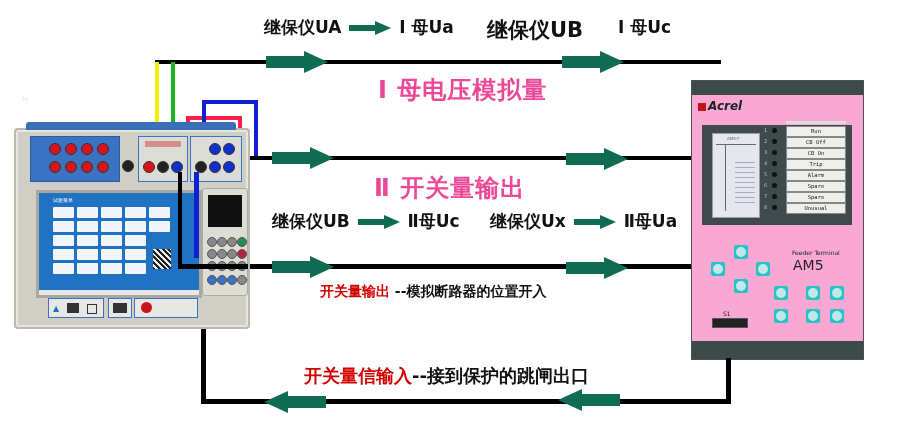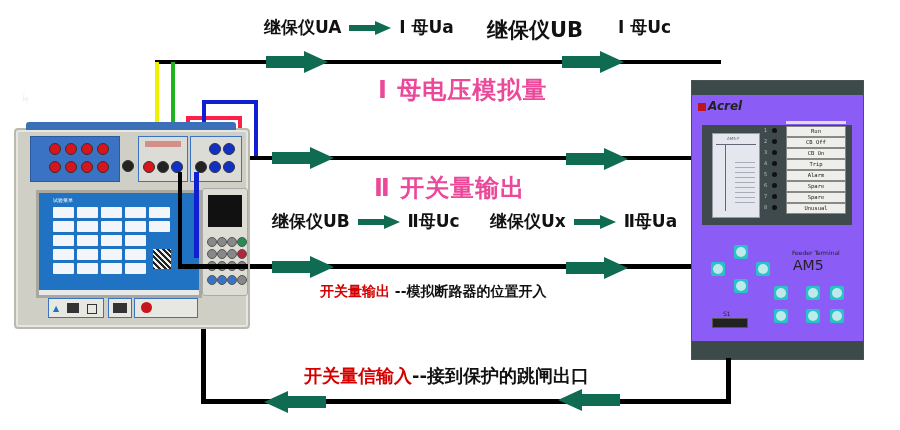--- a/index.html
+++ b/index.html
@@ -19,21 +19,21 @@
   .panel-strip { position:absolute; top:6px; height:44px; background:#3a73c4; border:1px solid #2c5a9d; }
   .jack { position:absolute; width:10px; height:10px; border-radius:50%; border:1px solid #333; }
   .screen { position:absolute; left:20px; top:60px; width:160px; height:102px; background:#1f73c2; border:3px solid #a8a8a0; }
   .tile { position:absolute; width:21px; height:11px; background:#f2f6fa; border-radius:1px; }
   .keypad { position:absolute; left:186px; top:58px; width:44px; height:106px; background:#ddddd5; border:1px solid #aaa; border-radius:3px; }
   .lcd-small { position:absolute; left:5px; top:6px; width:34px; height:32px; background:#111; }
   .kbtn { position:absolute; width:8px; height:8px; border-radius:50%; background:#888; border:1px solid #555; }
   .bottom-bar { position:absolute; top:168px; height:18px; background:#e8e8e2; border:1px solid #3a73c4; }
 
   
-  .acrel { position:absolute; left:691px; top:80px; width:171px; height:278px; background:#8b5cf6; border:1px solid #4a5352; }
+  .acrel { position:absolute; left:691px; top:80px; width:171px; height:278px; background:#f9a8d4; border:1px solid #4a5352; }
   .acrel-topcap { position:absolute; left:0; top:0; width:171px; height:14px; background:#3d4a4a; }
   .acrel-botcap { position:absolute; left:0; bottom:0; width:171px; height:18px; background:#3d4a4a; }
   .acrel-logo { position:absolute; left:6px; top:18px; font-style:italic; font-weight:bold; font-size:12px; color:#222; }
   .acrel-logo .mark { display:inline-block; width:8px; height:8px; background:#c0151b; margin-right:2px; vertical-align:middle; }
   .acrel-panel { position:absolute; left:10px; top:44px; width:150px; height:100px; background:#3e4a4c; }
   .acrel-lcd { position:absolute; left:10px; top:8px; width:46px; height:83px; background:#e4e7ee; border:1px solid #99a; font-size:4px; color:#667; }
   .led-row { position:absolute; left:62px; height:8px; width:84px; }
   .led-num { position:absolute; left:0; top:0; font-size:5px; color:#bbb; }
   .led { position:absolute; left:8px; top:1px; width:5px; height:5px; background:#111; border-radius:50%; }
   .led-lbl { position:absolute; left:22px; top:-1px; width:58px; height:9px; background:#eeeeea; border:1px solid #888; font-family:"DejaVu Sans Mono",monospace; font-size:5.5px; text-align:center; line-height:9px; color:#222; }

